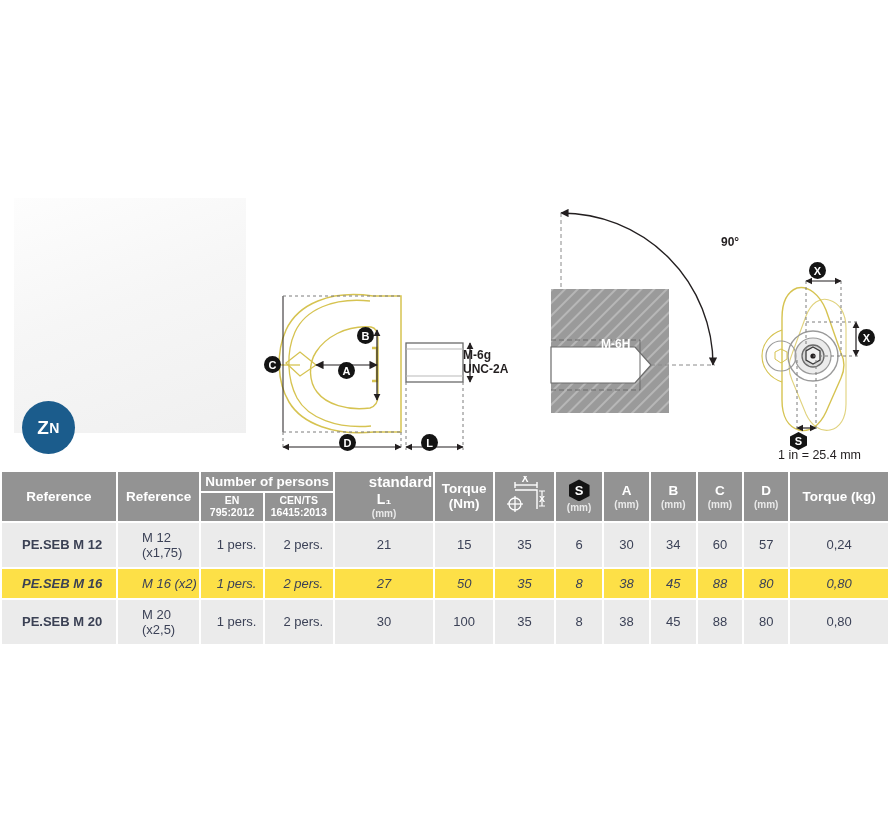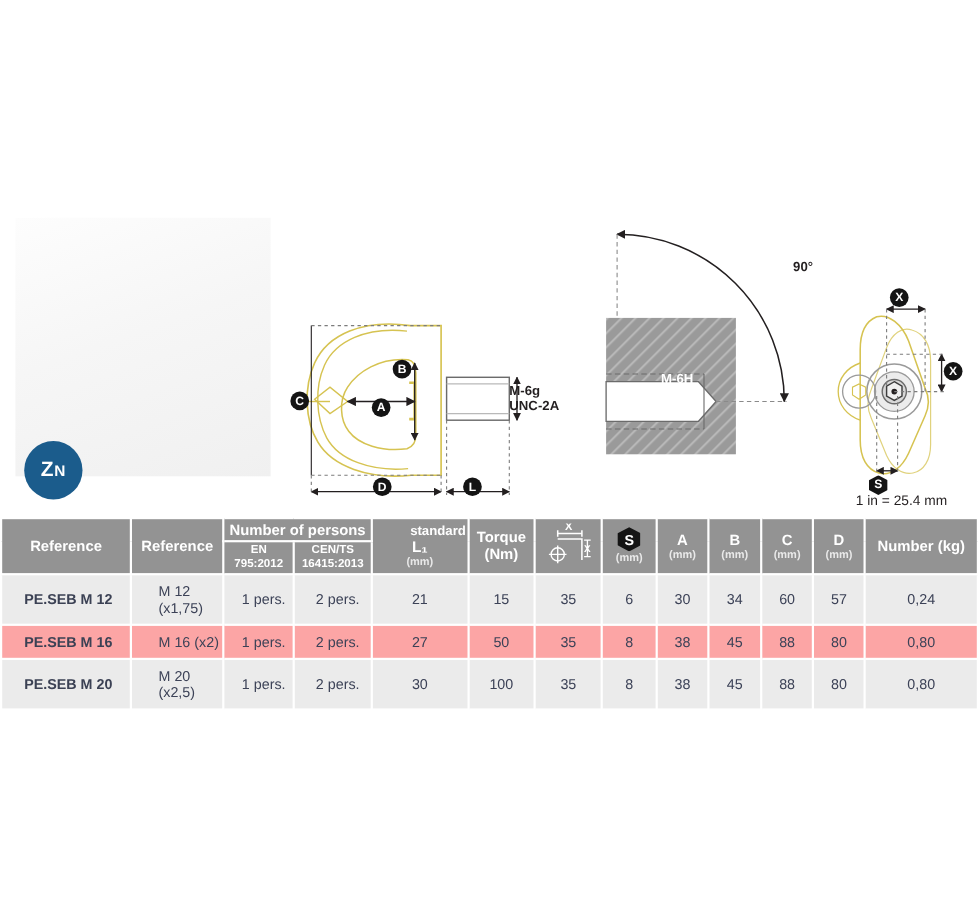--- a/index.html
+++ b/index.html
@@ -102,33 +102,33 @@
     line-height: 1.12;
   }
   #spec-table thead th .unit {
     display: block;
     font-size: 10px;
     font-weight: bold;
     color: #e9e9e9;
     margin-top: 1px;
   }
   #spec-table thead th .std {
-    display:block; font-size: 12px; font-weight: bold; line-height:1.1;margin-left:33px;
+    display:block; font-size: 15px; font-weight: bold; line-height:1.1;margin-left:33px;
   }
   #spec-table thead th .l1 {
     display:block; font-size: 14px; font-weight: bold; line-height:1.15;
   }
   #spec-table tbody td {
     font-size: 13px;
     color: #3c4257;
     padding: 7px 2px;
     border: 2px solid #ffffff;
   }
   #spec-table tbody tr.odd td { background: #ebebeb; }
-  #spec-table tbody tr.even td { background: #fca5a5; }
+  #spec-table tbody tr.even td { background: #fde047; font-style: italic; }
   #spec-table tbody td.ref {
     font-weight: bold;
     color: #3b4154;
     text-align: left;
     padding-left: 20px;
   }
   #spec-table tbody td.diam {
     text-align: left;
     padding-left: 24px;
   }
@@ -338,21 +338,21 @@
           <span class="unit">(mm)</span>
         </th>
         <th rowspan="2">
           <span>C</span>
           <span class="unit">(mm)</span>
         </th>
         <th rowspan="2">
           <span>D</span>
           <span class="unit">(mm)</span>
         </th>
-        <th rowspan="2">Number
+        <th rowspan="2">Torque
 (kg)</th>
       </tr>
       <tr>
         <th class="small">EN
 795:2012</th>
         <th class="small">CEN/TS
 16415:2013</th>
       </tr>
     </thead>
     <tbody>

